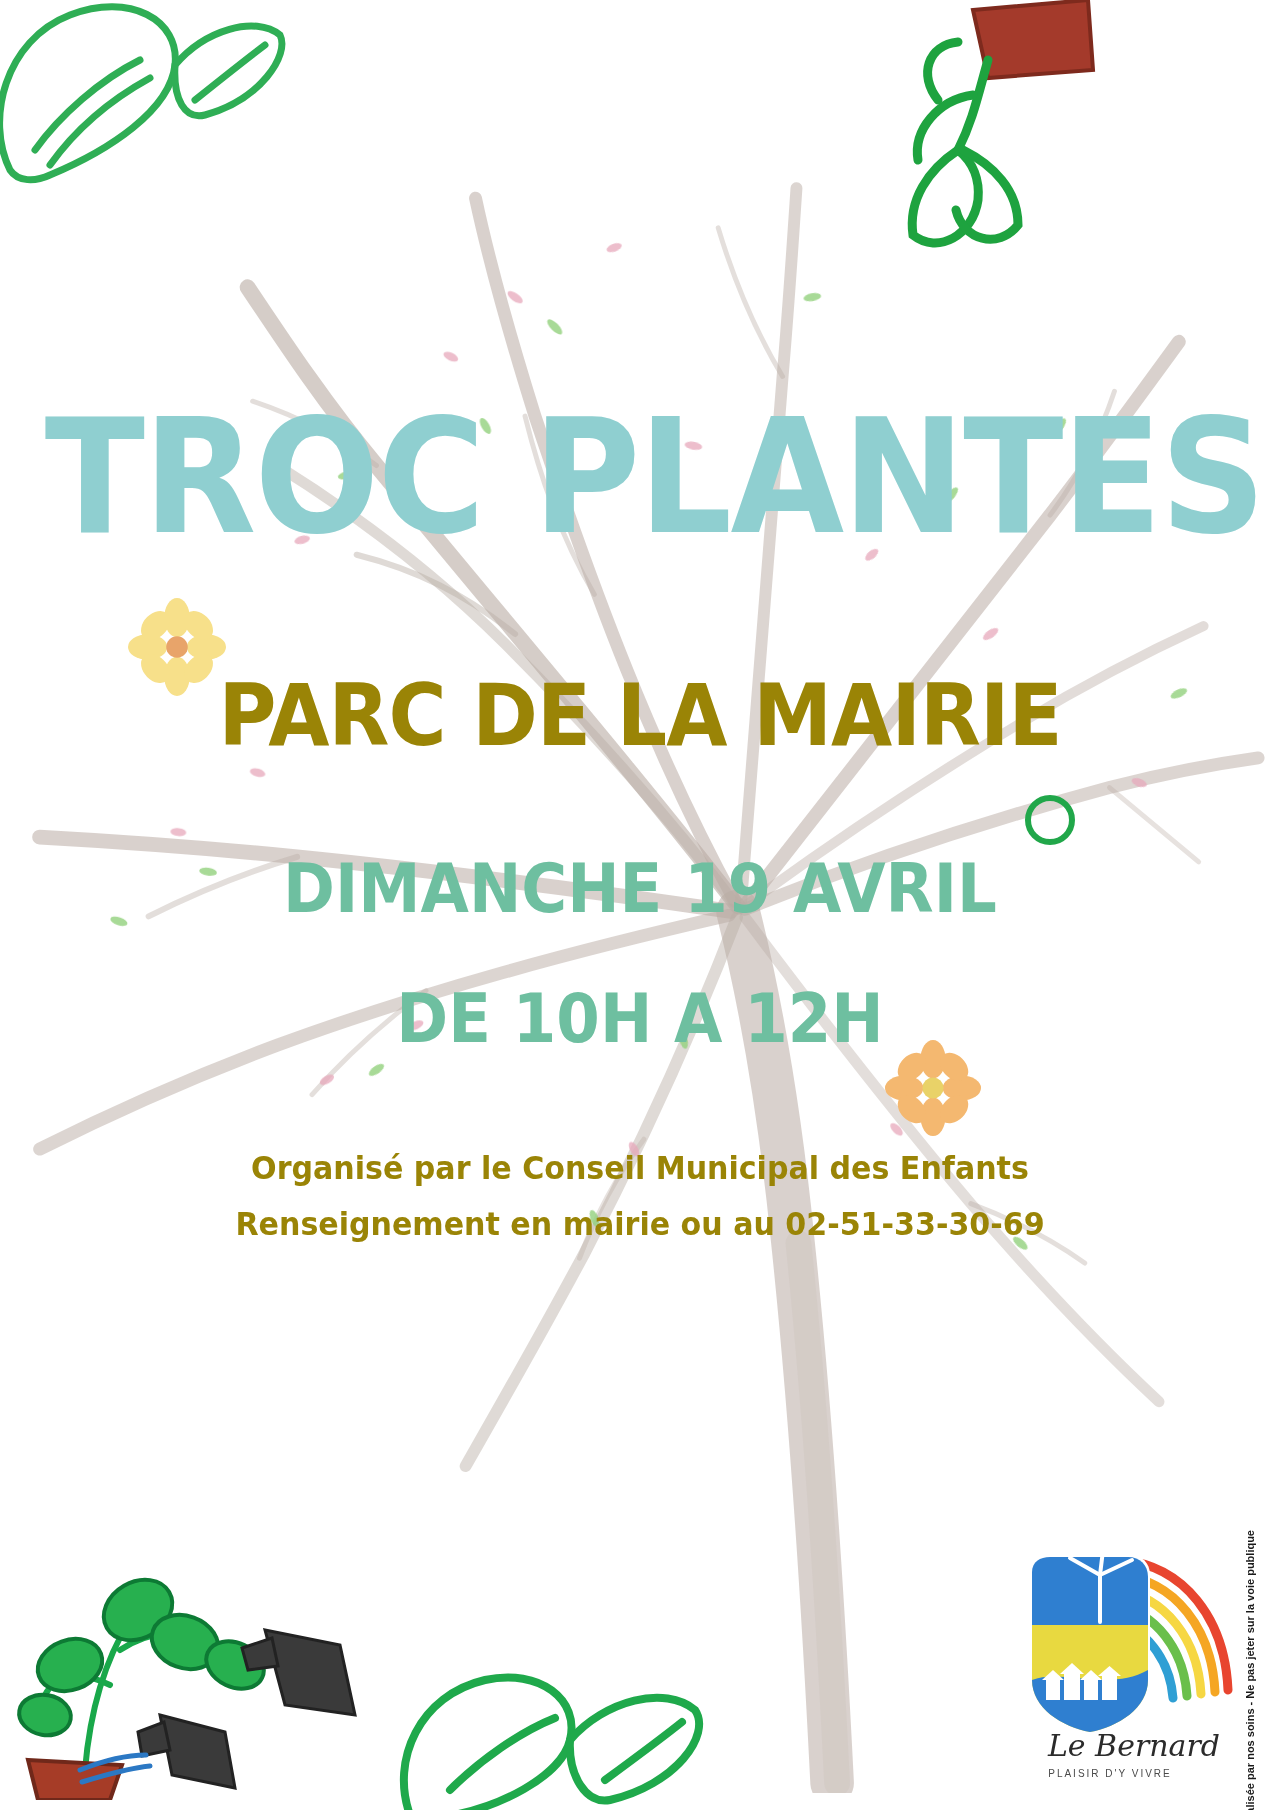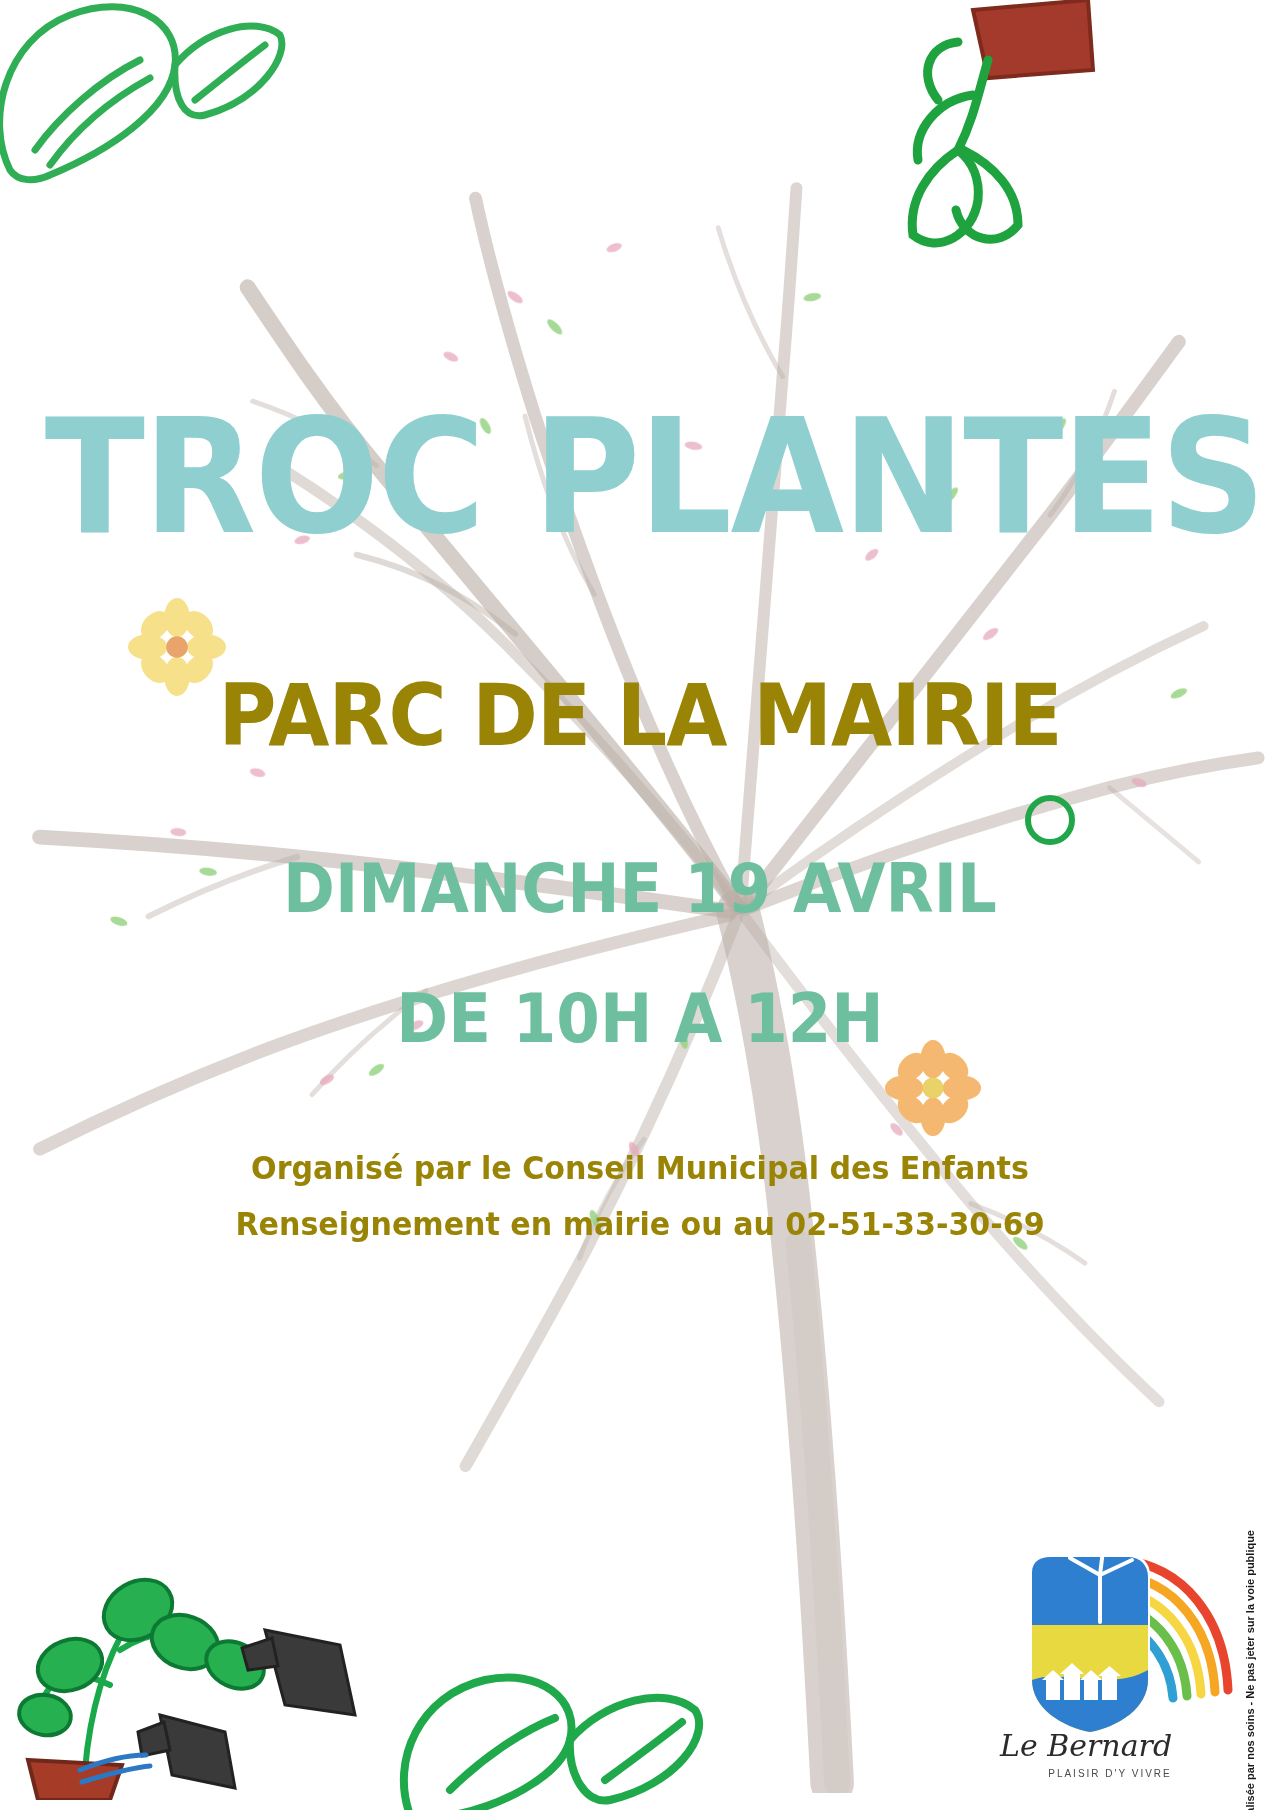--- a/index.html
+++ b/index.html
@@ -130,21 +130,21 @@
     left: 1000px;
     top: 1530px;
     width: 240px;
     height: 250px;
   }
   .logo-name {
     position: absolute;
     left: 1000px;
     top: 1728px;
     width: 220px;
-    text-align: left;
+    text-align: right;
     font-family: "DejaVu Serif", serif;
     font-style: italic;
     font-size: 30px;
     color: #2b2b2b;
   }
   .logo-tagline {
     position: absolute;
     left: 1000px;
     top: 1768px;
     width: 220px;

